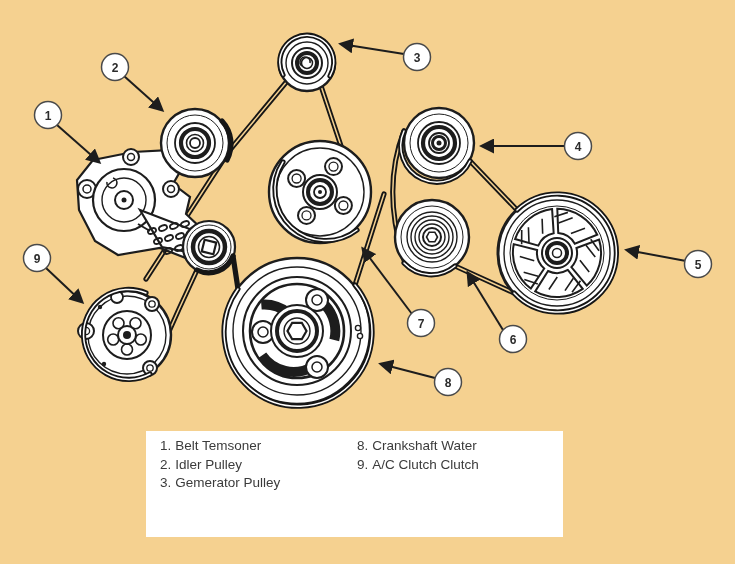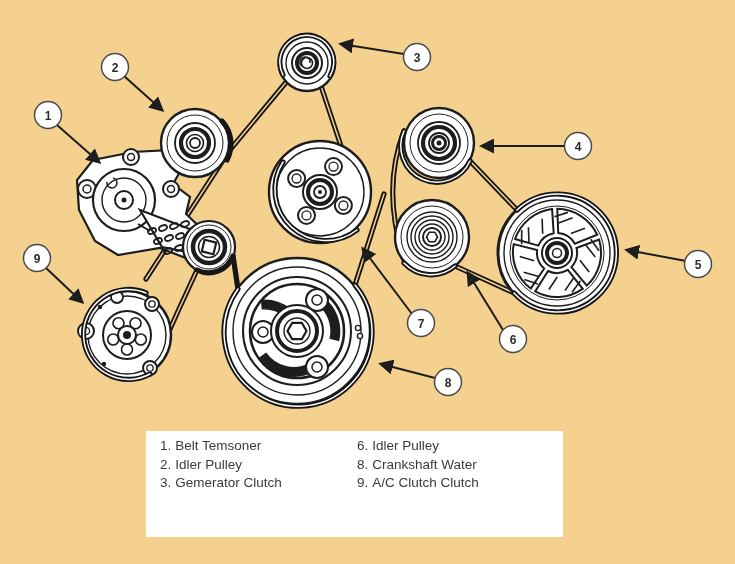--- a/index.html
+++ b/index.html
@@ -290,22 +290,21 @@
           <circle cx="37" cy="258" r="13.5"></circle>
           <text class="callout-num" x="37" y="262.5" text-anchor="middle" stroke="none">9</text>
         </g>
   </g>
 </svg>
 
   <div class="legend">
     <div class="col1">
       <div class="lrow"><span class="lnum">1.</span><span>Belt Temsoner</span></div>
       <div class="lrow"><span class="lnum">2.</span><span>Idler Pulley</span></div>
-      <div class="lrow"><span class="lnum">3.</span><span>Gemerator Clutch</span></div>
+      <div class="lrow"><span class="lnum">3.</span><span>Gemerator Pulley</span></div>
     </div>
     <div class="col2">
-      <div class="lrow"><span class="lnum">6.</span><span>Idler Pulley</span></div>
       <div class="lrow"><span class="lnum">8.</span><span>Crankshaft Water</span></div>
       <div class="lrow"><span class="lnum">9.</span><span>A/C Clutch Clutch</span></div>
     </div>
   </div>
 
 </div>
 
 </body></html>

